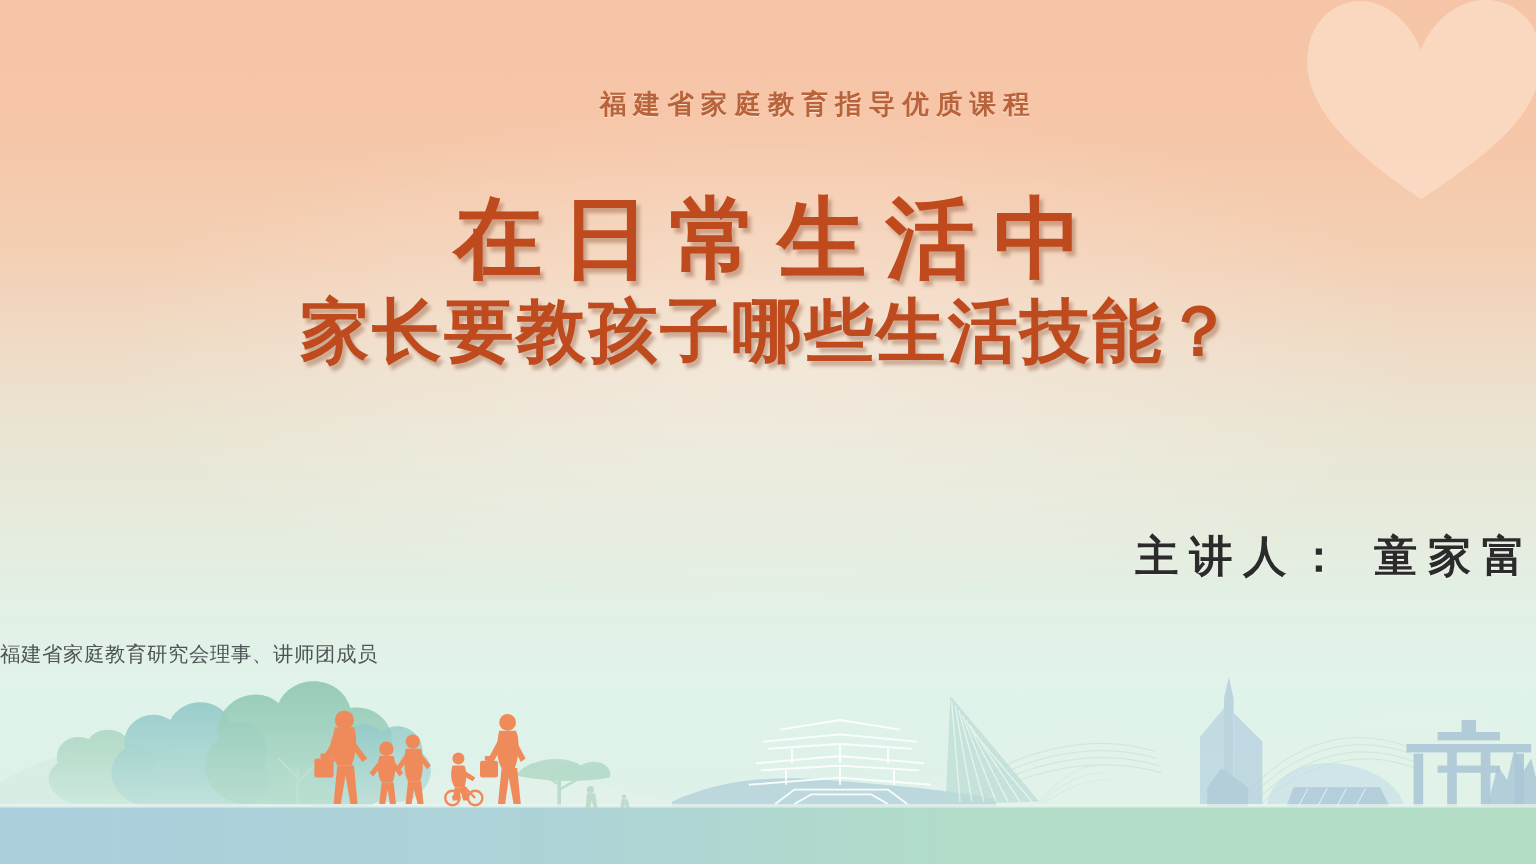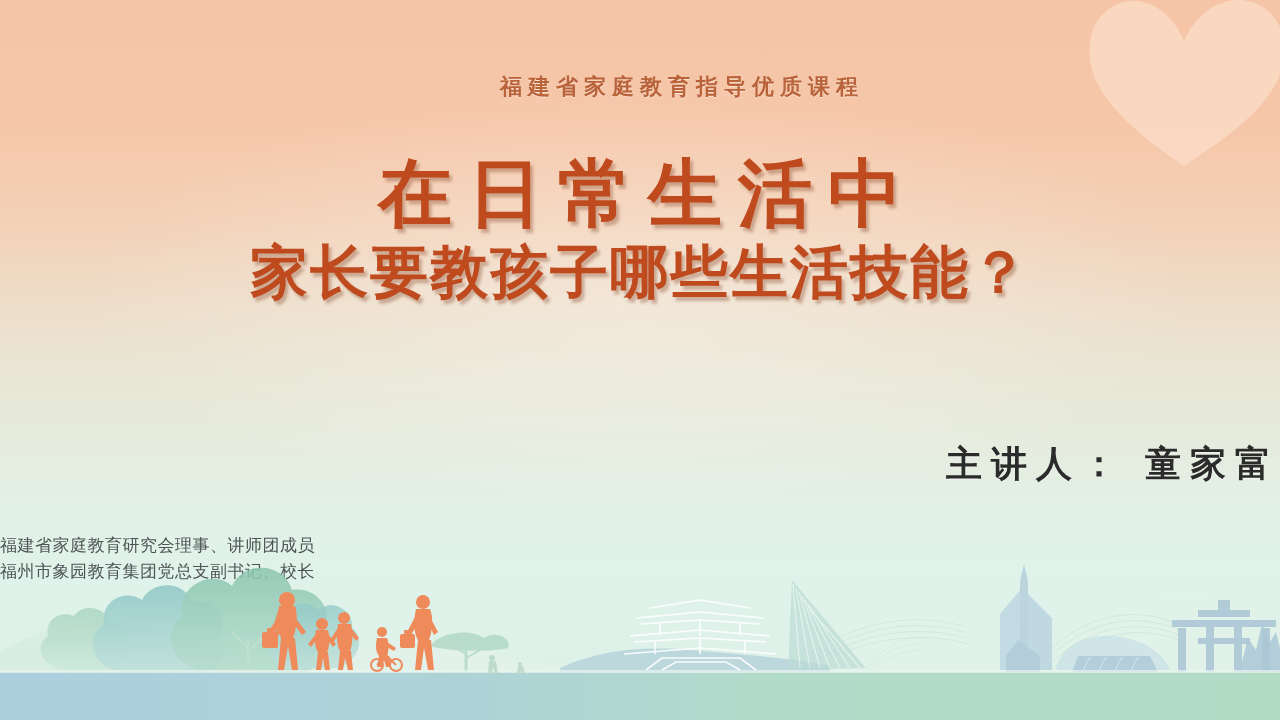--- a/index.html
+++ b/index.html
@@ -65,21 +65,21 @@
   }
 
   .title-block {
     position: absolute;
     top: 160px;
     left: 0;
     width: 100%;
     text-align: center;
   }
   .title-line {
-    font-family: Liberation Mono, monospace;
+    font-family: Liberation Sans, sans-serif;
     font-weight: 700;
     color: #bf4a1e;
     line-height: 1.06;
     text-shadow: 3px 4px 3px rgba(120, 55, 25, 0.33);
     white-space: nowrap;
   }
   .title-line.l1 {
     font-size: 74px;
     letter-spacing: 16px;
     text-indent: 16px;
@@ -146,21 +146,20 @@
 
   <div class="title-block">
     <div class="title-line l1">在日常生活中</div>
     <div class="title-line l2">家长要教孩子哪些生活技能？</div>
   </div>
 
   <div class="speaker">主讲人： 童家富</div>
 
   <div class="credentials">
     <div class="line">福建省家庭教育研究会理事、讲师团成员</div>
-    <div class="line">福州市象园教育集团党总支副书记、校长</div>
   </div>
 
   <div class="scene">
     <svg viewBox="0 0 1280 200" xmlns="http://www.w3.org/2000/svg" aria-hidden="true">
       <defs>
         <linearGradient id="gTreeA" x1="0" y1="0" x2="0" y2="1">
           <stop offset="0%" stop-color="#8cc6b0"></stop>
           <stop offset="100%" stop-color="#b7ddcf"></stop>
         </linearGradient>
         <linearGradient id="gTreeB" x1="0" y1="0" x2="0" y2="1">

